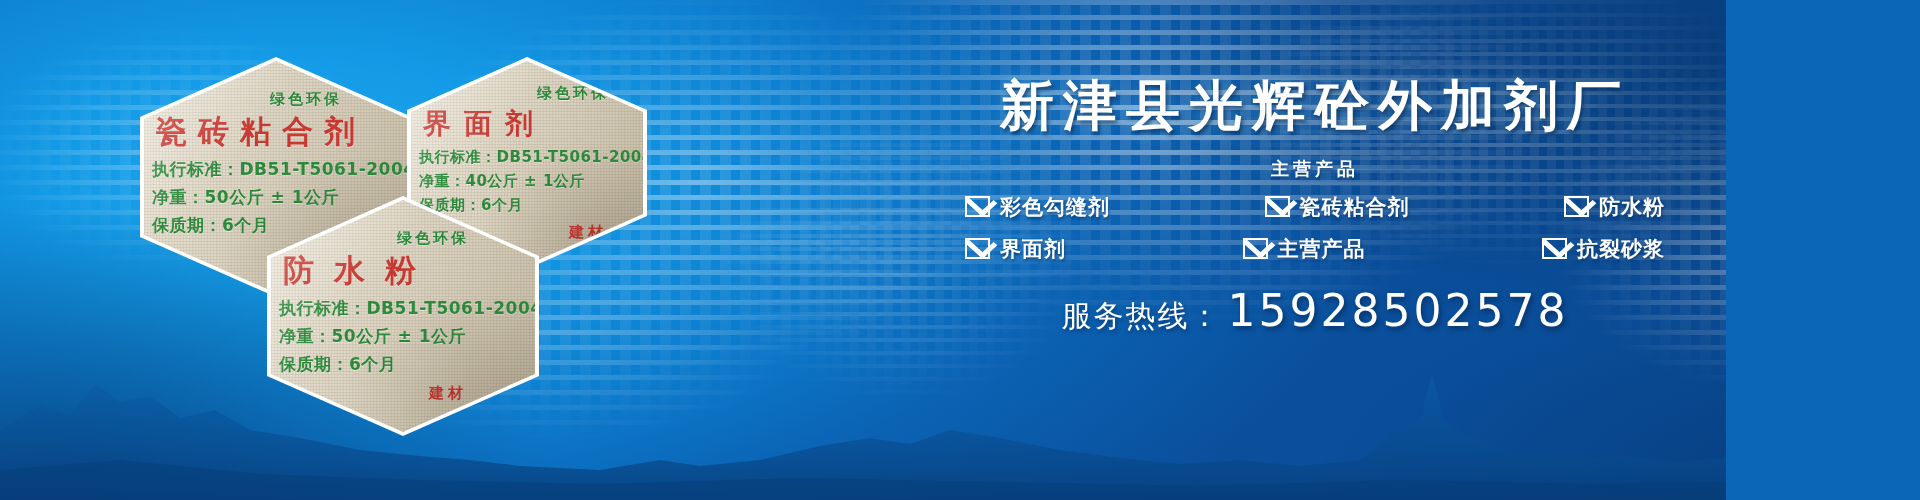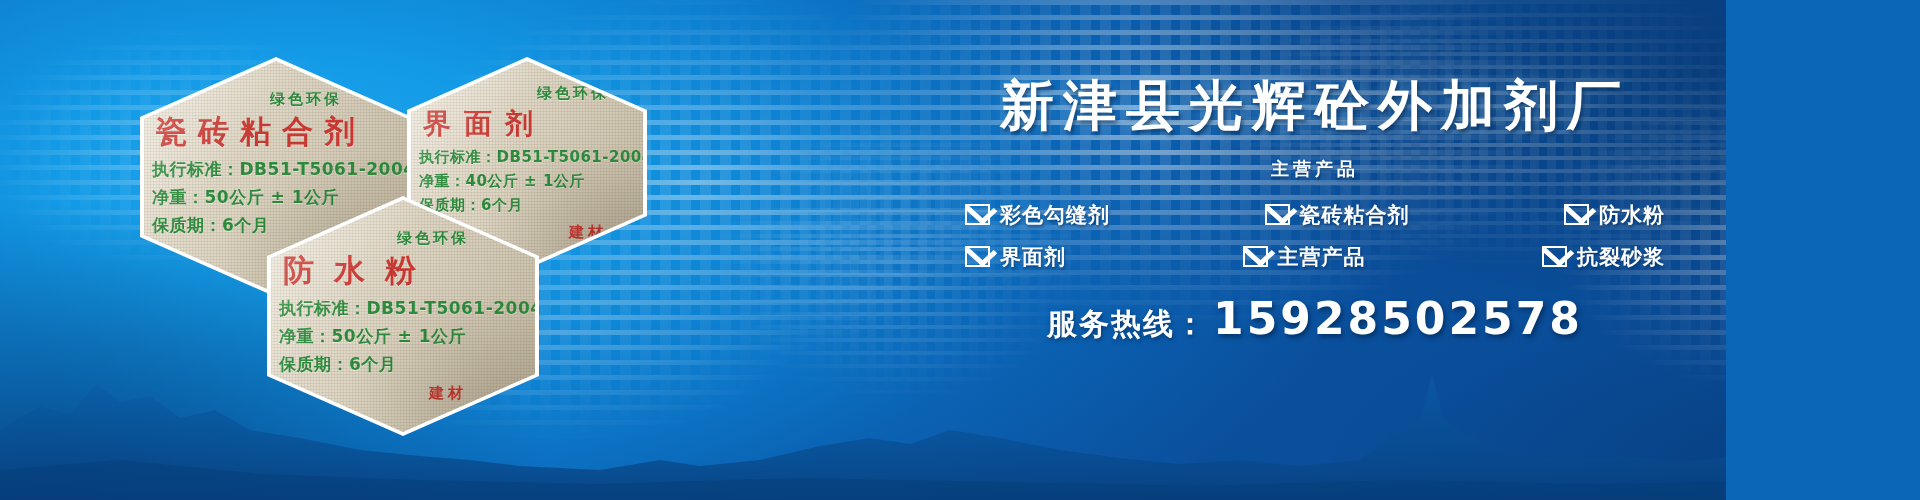--- a/index.html
+++ b/index.html
@@ -169,21 +169,21 @@
   }
   .subtitle{
     font-family:"DejaVu Sans","Liberation Sans",sans-serif;
     font-size:18px;font-weight:700;letter-spacing:4px;
     color:#ffffff;
     margin:22px 0 0 0;
     text-shadow:1px 2px 3px rgba(3,42,86,.65);
   }
 
   .product-grid{
-    margin:20px auto 0 auto;
+    margin:12px auto 0 auto;
     width:700px;
   }
   .product-row{
     display:flex;
     justify-content:space-between;
     align-items:center;
     margin-bottom:14px;
   }
   .product-item{
     display:flex;align-items:center;
@@ -213,27 +213,27 @@
     text-shadow:1px 2px 3px rgba(3,42,86,.6);
   }
 
   .hotline{
     margin:22px 0 0 0;
     display:flex;align-items:baseline;justify-content:center;
     gap:6px;
   }
   .hotline-label{
     font-family:"DejaVu Sans","Liberation Sans",sans-serif;
-    font-size:30px;font-weight:700;letter-spacing:2px;
+    font-size:30px;font-weight:400;letter-spacing:2px;
     color:#ffffff;
     text-shadow:1px 2px 4px rgba(3,42,86,.7);
   }
   .hotline-number{
     font-family:"DejaVu Sans","Liberation Sans",sans-serif;
-    font-size:44px;font-weight:700;letter-spacing:3px;
+    font-size:44px;font-weight:400;letter-spacing:3px;
     color:#ffffff;
     text-shadow:2px 3px 5px rgba(3,42,86,.75);
   }
 </style>
 </head>
 <body>
 
 <div class="banner">
 
   <div class="dots"></div>

